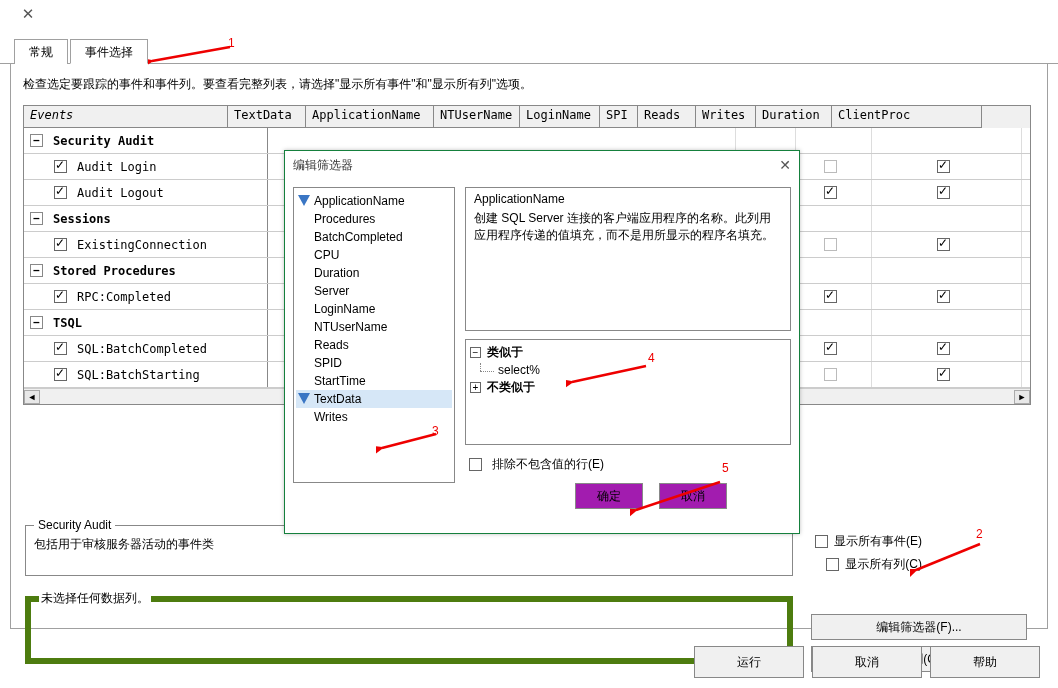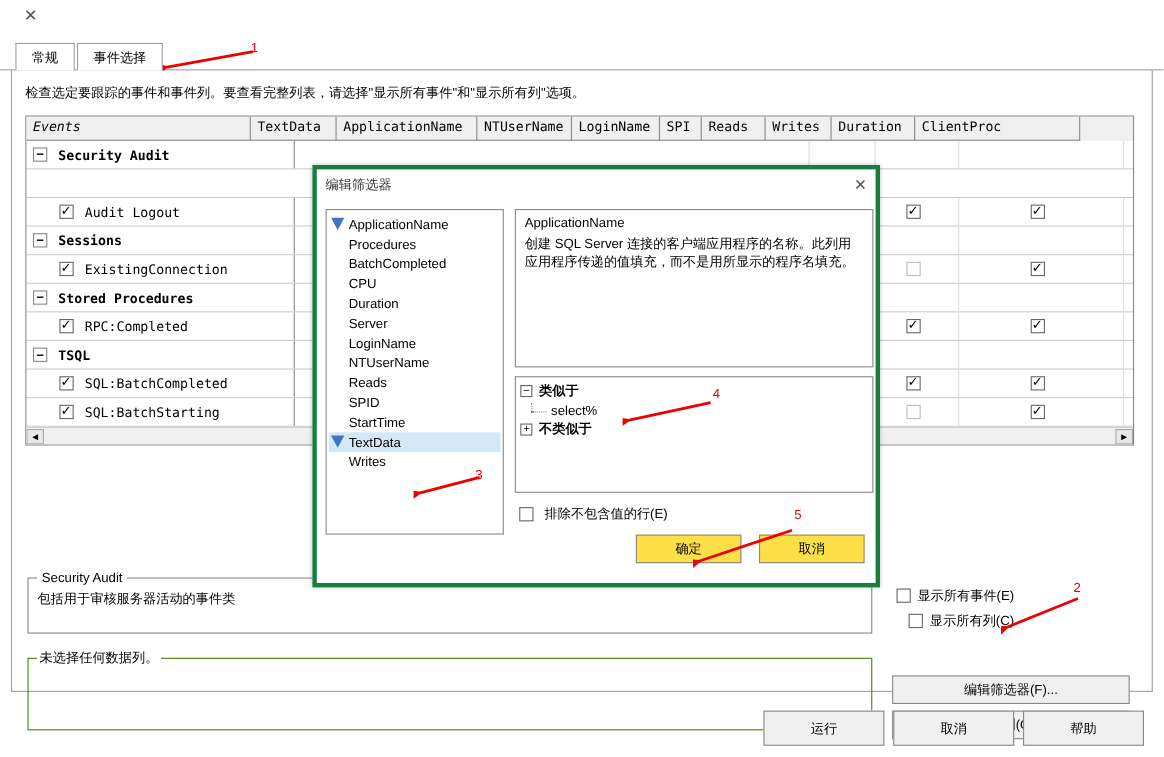--- a/index.html
+++ b/index.html
@@ -170,21 +170,21 @@
     left: 800px;
   }
   .opt-row { margin-bottom: 4px; display: flex; align-items: center; justify-content: flex-end; }
   .opt-row input { margin-right: 6px; }
   fieldset.nosel {
     position: absolute;
     top: 526px;
     left: 12px;
     width: 768px;
     height: 74px;
-    border: 1px solid #4d7c0f;
+    border: 6px solid #4d7c0f;
     padding: 4px 8px;
   }
   .side-btns {
     position: absolute;
     top: 550px;
     left: 800px;
   }
   .side-btns button {
     display: block;
     width: 216px;
@@ -212,21 +212,21 @@
     font-size: 12px;
   }
   
   .modal {
     position: absolute;
     top: 150px;
     left: 284px;
     width: 516px;
     height: 384px;
     background: #fff;
-    border: 4px solid #15803d;
+    border: 1px solid #15803d;
     box-shadow: 0 0 4px rgba(0,0,0,.25);
     z-index: 50;
   }
   .modal-title {
     height: 28px;
     display: flex;
     align-items: center;
     padding: 0 8px;
   }
   .modal-title .t { flex: 1; color: #333; }
@@ -323,23 +323,23 @@
     align-items: center;
   }
   .modal-btns {
     position: absolute;
     top: 304px;
     left: 290px;
     display: flex;
     gap: 16px;
   }
   .modal-btns button {
-    width: 96px;
+    width: 68px;
     height: 26px;
-    background: #fde047;
+    background: #a21caf;
     border: 1px solid #888;
     font-family: inherit;
     font-size: 12px;
   }
   
   .arrow {
     position: absolute;
     z-index: 200;
     pointer-events: none;
   }
@@ -385,20 +385,25 @@
           <div class="events-cell group">
             <span class="tree-btn">−</span>
             <span>Security Audit</span>
           </div>
           <div style="width: 468px; height: 100%; border-right: 1px solid rgb(221, 221, 221);"></div>
           <div class="gcell col-wr" style="width: 60px;"></div>
           <div class="gcell col-du" style="width: 76px;"></div>
           <div class="gcell col-cp" style="width: 150px;"></div>
         </div>
         <div class="grow">
+          <div class="events-cell">
+            <span style="width: 20px; display: inline-block;"></span>
+            <input type="checkbox" class="chk" checked="" style="">
+            <span>Audit Login</span>
+          </div>
           <div style="width: 468px; height: 100%; border-right: 1px solid rgb(221, 221, 221);"></div>
           <div class="gcell col-wr" style="width: 60px;">
             <input type="checkbox" class="chk" style="border-color: rgb(187, 187, 187);">
           </div>
           <div class="gcell col-du" style="width: 76px;">
             <input type="checkbox" class="chk" style="border-color: rgb(187, 187, 187);">
           </div>
           <div class="gcell col-cp" style="width: 150px;">
             <input type="checkbox" class="chk" checked="" style="">
           </div>

